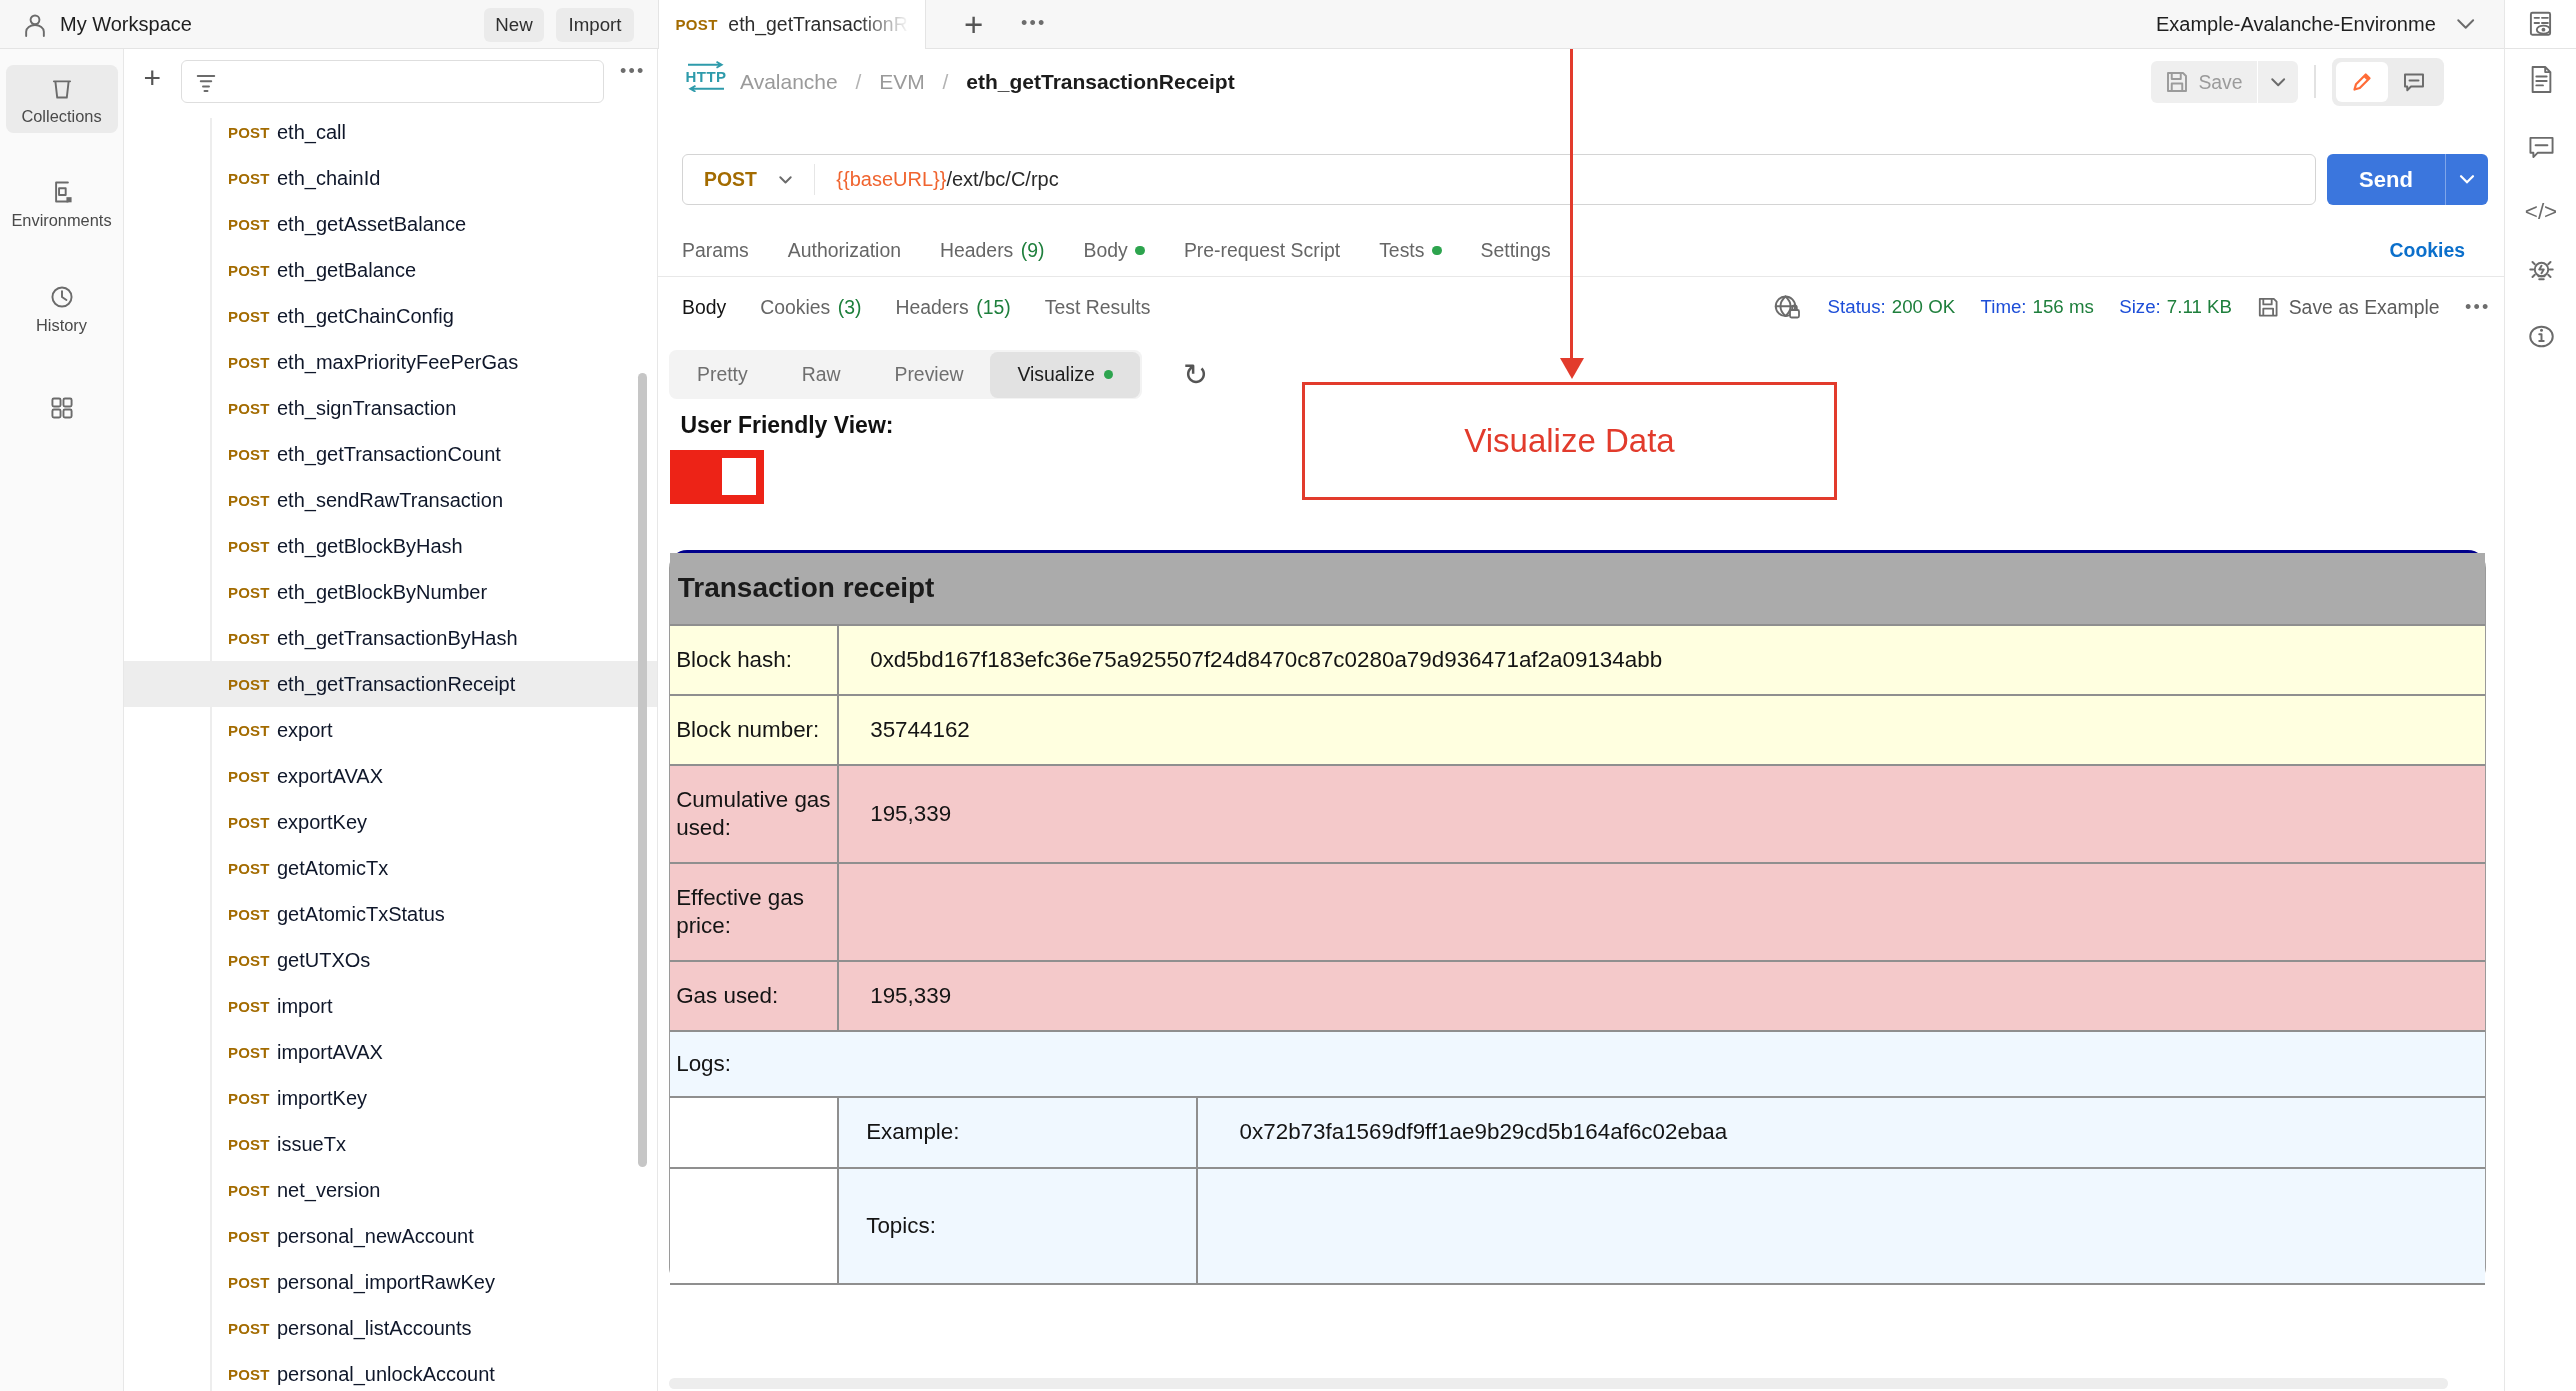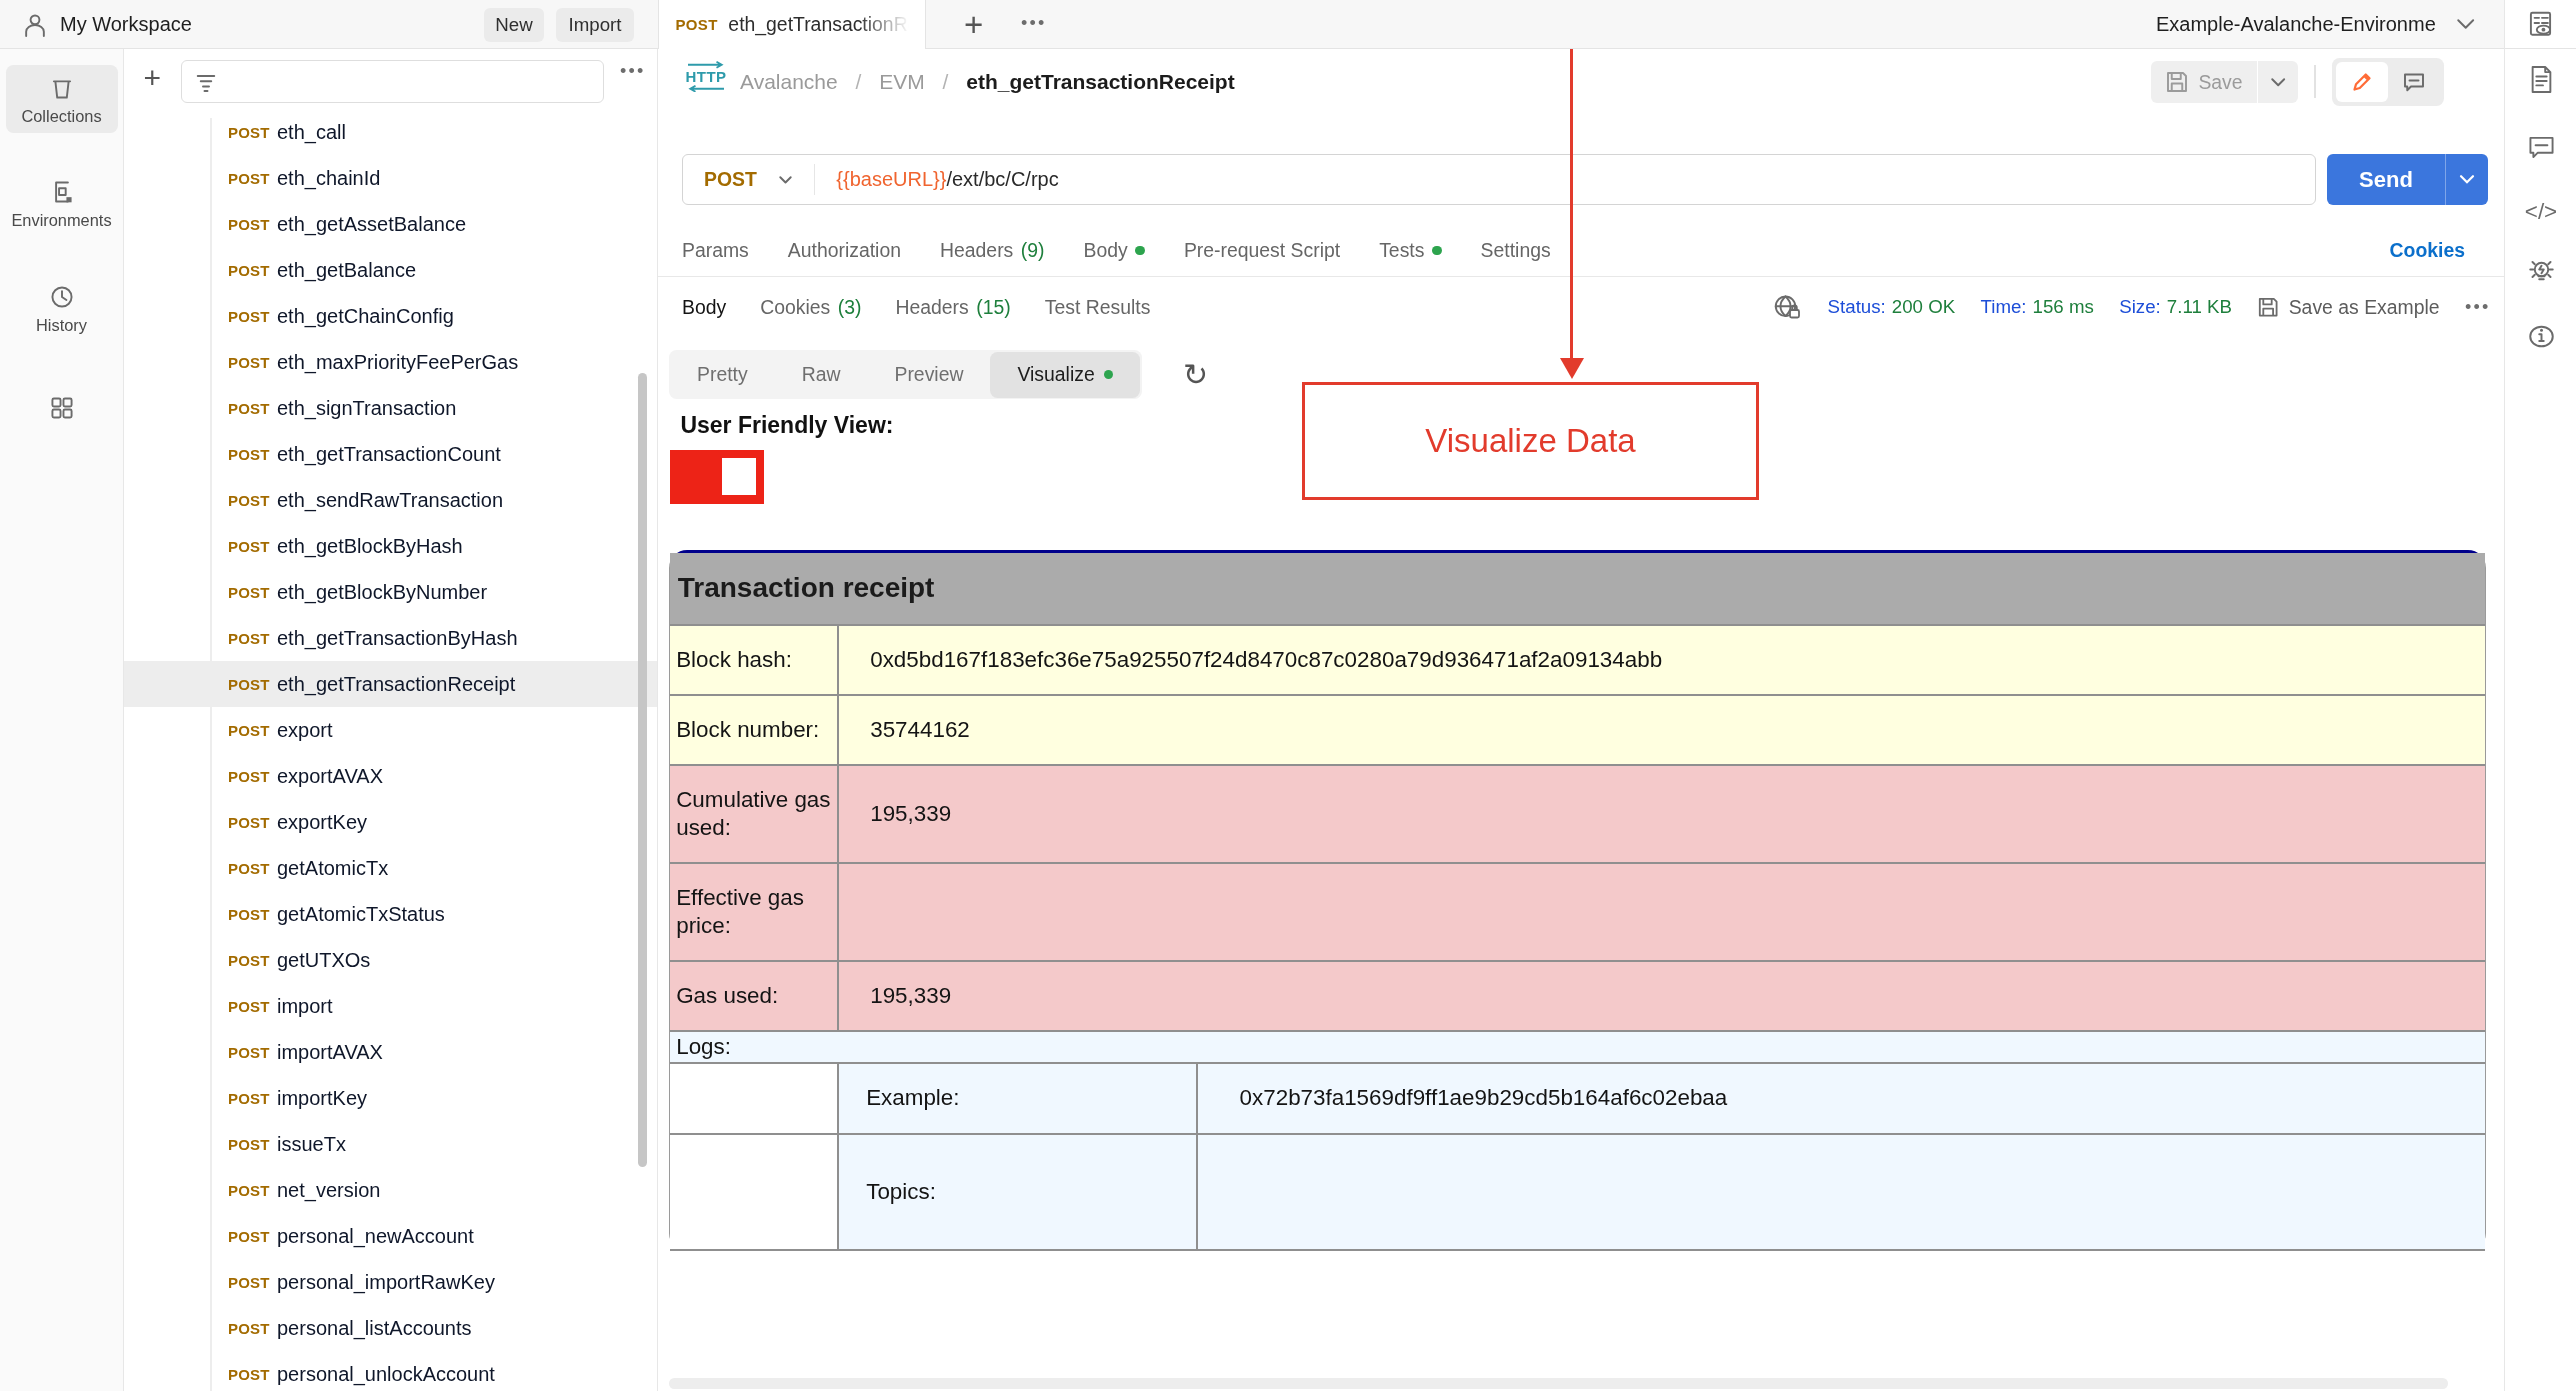--- a/index.html
+++ b/index.html
@@ -112,36 +112,36 @@
   .refresh{position:absolute;left:525px;top:301px;height:49px;display:flex;align-items:center;
           font-size:30px;color:#555;cursor:pointer;}
 
   .ufv{position:absolute;left:22.4px;top:363px;font-size:23px;font-weight:700;color:#111;}
   .toggle{position:absolute;left:12px;top:401px;width:94px;height:54px;background:var(--toggle-red);cursor:pointer;}
   .knob{position:absolute;left:52px;top:8.2px;width:34px;height:37px;background:#fff;}
 
   .anno-line{position:absolute;left:912px;top:-49px;width:3px;height:363px;background:var(--annotation-red);z-index:6;}
   .anno-head{position:absolute;left:902px;top:309px;width:0;height:0;border-left:12px solid transparent;
           border-right:12px solid transparent;border-top:21px solid var(--annotation-red);z-index:6;}
-  .anno-box{position:absolute;left:644px;top:333px;width:457px;height:118px;border:3px solid var(--annotation-red);
+  .anno-box{position:absolute;left:644px;top:333px;width:535px;height:118px;border:3px solid var(--annotation-red);
           box-sizing:border-box;display:flex;align-items:center;justify-content:center;z-index:6;
           font-size:33px;color:var(--annotation-red);background:transparent;}
 
   
   .vtable{position:absolute;left:11.2px;top:501px;width:1817px;border-top:3px solid var(--table-border-navy);
           border-left:1.5px solid #9a9a9a;border-right:1.5px solid #9a9a9a;box-sizing:border-box;
           font-size:22.4px;color:#141414;border-radius:18px;}
   .thead{background:var(--table-header-gray);padding:19.4px 7.5px;font-size:28px;font-weight:700;color:#1b1b1b;
           border-bottom:2.2px solid #8f8f8f;}
   .trow{display:flex;border-bottom:2.2px solid #8f8f8f;}
   .tlabel{width:169px;flex:none;border-right:2.2px solid #8f8f8f;box-sizing:border-box;
           padding:20px 4.5px 20px 6px;line-height:28px;}
   .tvalue{flex:1;padding:20px 4.5px 20px 31px;display:flex;align-items:center;line-height:28px;}
   .tvalue b{font-weight:700;}
-  .logs-row{background:var(--row-blue);border-bottom:2.2px solid #8f8f8f;padding:1px 6px;line-height:28px;}
+  .logs-row{background:var(--row-blue);border-bottom:2.2px solid #8f8f8f;padding:18px 6px;line-height:28px;}
   .log-grid{display:flex;border-bottom:2.2px solid #8f8f8f;background:var(--row-blue);}
   .lg-c1{width:169px;flex:none;border-right:2.2px solid #8f8f8f;background:#fff;box-sizing:border-box;}
   .lg-c2{width:359px;flex:none;border-right:2.2px solid #8f8f8f;box-sizing:border-box;
           display:flex;align-items:center;padding-left:27px;}
   .lg-c3{flex:1;display:flex;flex-direction:column;justify-content:center;padding-left:25.4px;}
   .addr-row{min-height:69px;}
   .topics-row{min-height:114px;}
   .topic-line{line-height:28px;margin:12px 16px;}
   .hscroll{position:absolute;left:10.5px;top:1329px;width:1779px;height:10.5px;background:#ededed;border-radius:5.2px;}
 

